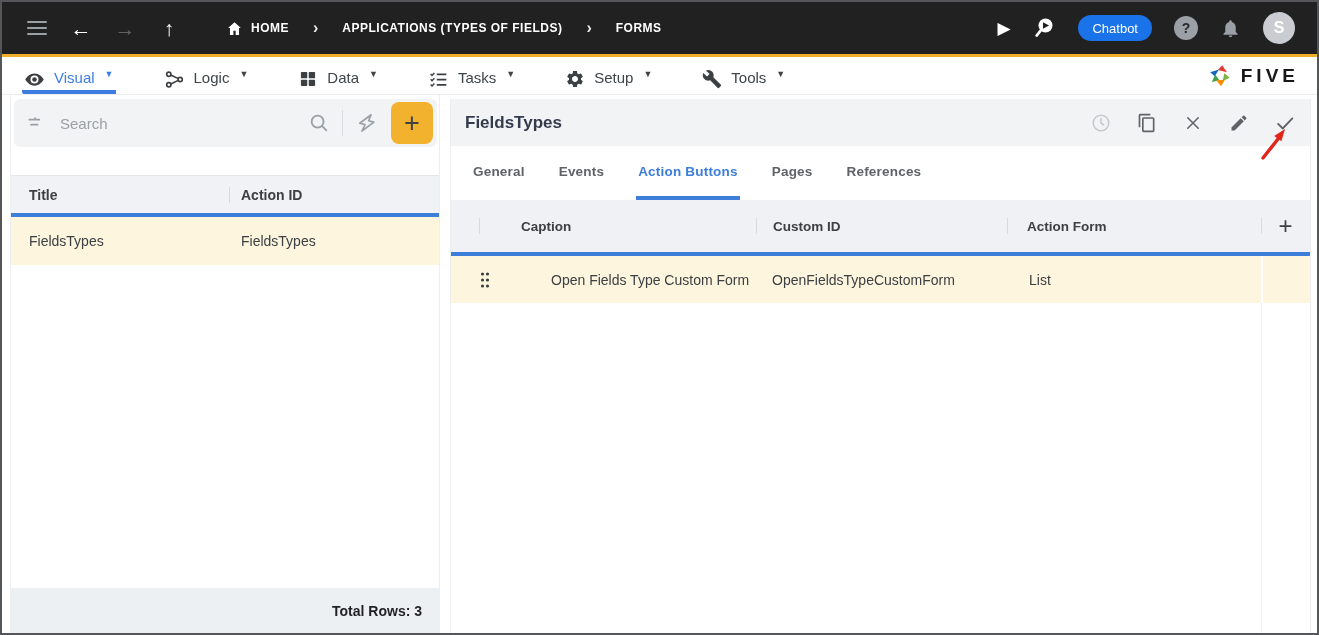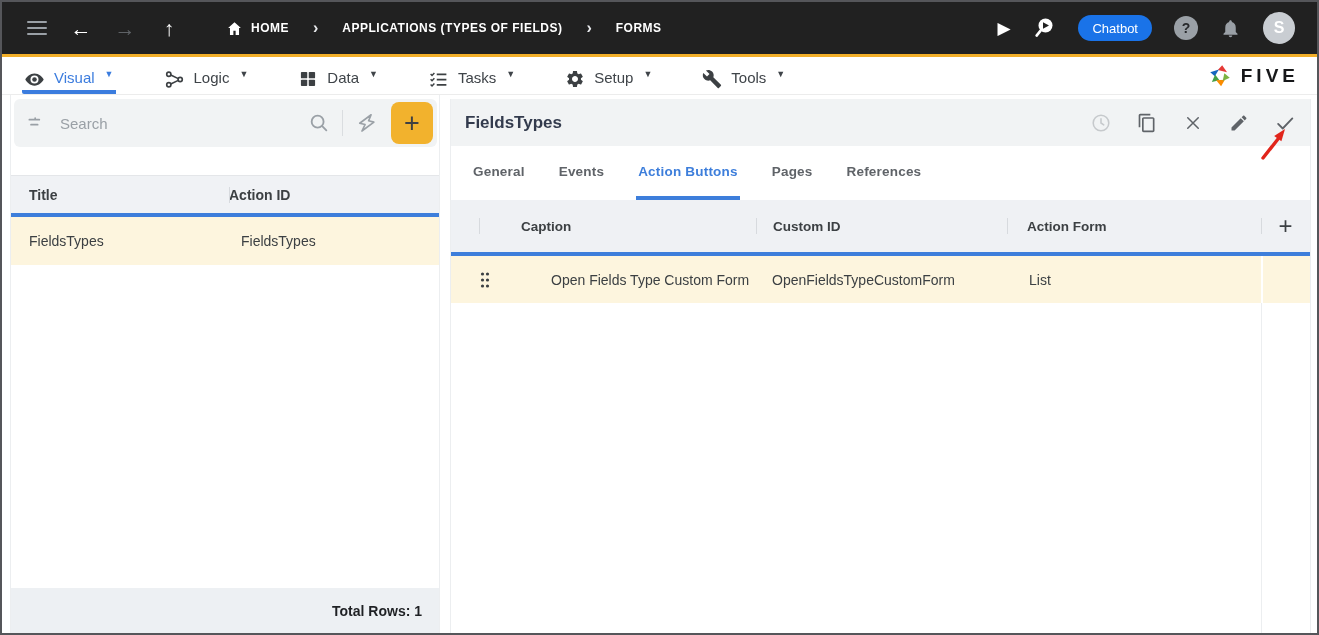--- a/index.html
+++ b/index.html
@@ -61,21 +61,21 @@
   .sb-icon{ display:flex; align-items:center; color:#9AA0A6; cursor:pointer; }
   .sb-divider{ width:1px; height:26px; background:#DADDE0; margin:0 12px; }
   .add-btn{ width:42px; height:42px; background:#F2B22D; border-radius:8px; margin-left:12px;
             display:flex; align-items:center; justify-content:center; cursor:pointer;
             font-size:27px; font-weight:400; color:#3F4042; line-height:1;}
   .panel-list{ flex:1; margin-top:16px; border-top:1px solid #E4E6E9;
                display:flex; flex-direction:column; min-height:0; }
   .list-header{ height:37px; background:#F0F2F5; display:flex; align-items:center;
                 font-size:14px; font-weight:bold; color:#3C4043; }
   .lh-title{ width:218px; padding-left:18px; cursor:pointer;}
-  .lh-action{ flex:1; position:relative; cursor:pointer;}
+  .lh-action{ flex:1; padding-left:12px; position:relative; cursor:pointer;}
   .lh-action::before{ content:""; position:absolute; left:0; top:50%; transform:translateY(-50%);
                       width:1px; height:16px; background:#D7DADE; }
   .sel-line{ height:4px; background:#3D7EDB; }
   .list-row{ height:48px; background:#FDF5DE; display:flex; align-items:center;
              font-size:14px; color:#3C4043; cursor:pointer; }
   .lr-title{ width:218px; padding-left:18px; }
   .lr-action{ flex:1; padding-left:12px; }
   .list-spacer{ flex:1; background:#fff; }
   .list-footer{ height:45px; background:#EDF0F3; display:flex; align-items:center;
                 justify-content:flex-end; padding-right:17px; font-size:14px;
@@ -302,21 +302,21 @@
           <span class="lh-title">Title</span>
           <span class="lh-action">Action ID</span>
         </div>
         <div class="sel-line"></div>
         <div class="list-row">
           <span class="lr-title">FieldsTypes</span>
           <span class="lr-action">FieldsTypes</span>
         </div>
         <div class="list-spacer"></div>
         <div class="list-footer">
-          <span>Total Rows: 1</span>
+          <span>Total Rows: 3</span>
         </div>
       </div>
     </div>
 
     <div class="right-panel">
       <div class="rp-title-bar">
         <span class="rp-title">FieldsTypes</span>
         <div class="rp-actions">
           <span class="act disabled">
             <svg width="22" height="22" viewBox="0 0 24 24" fill="none" stroke="currentColor" stroke-width="1.7" stroke-linecap="round">

